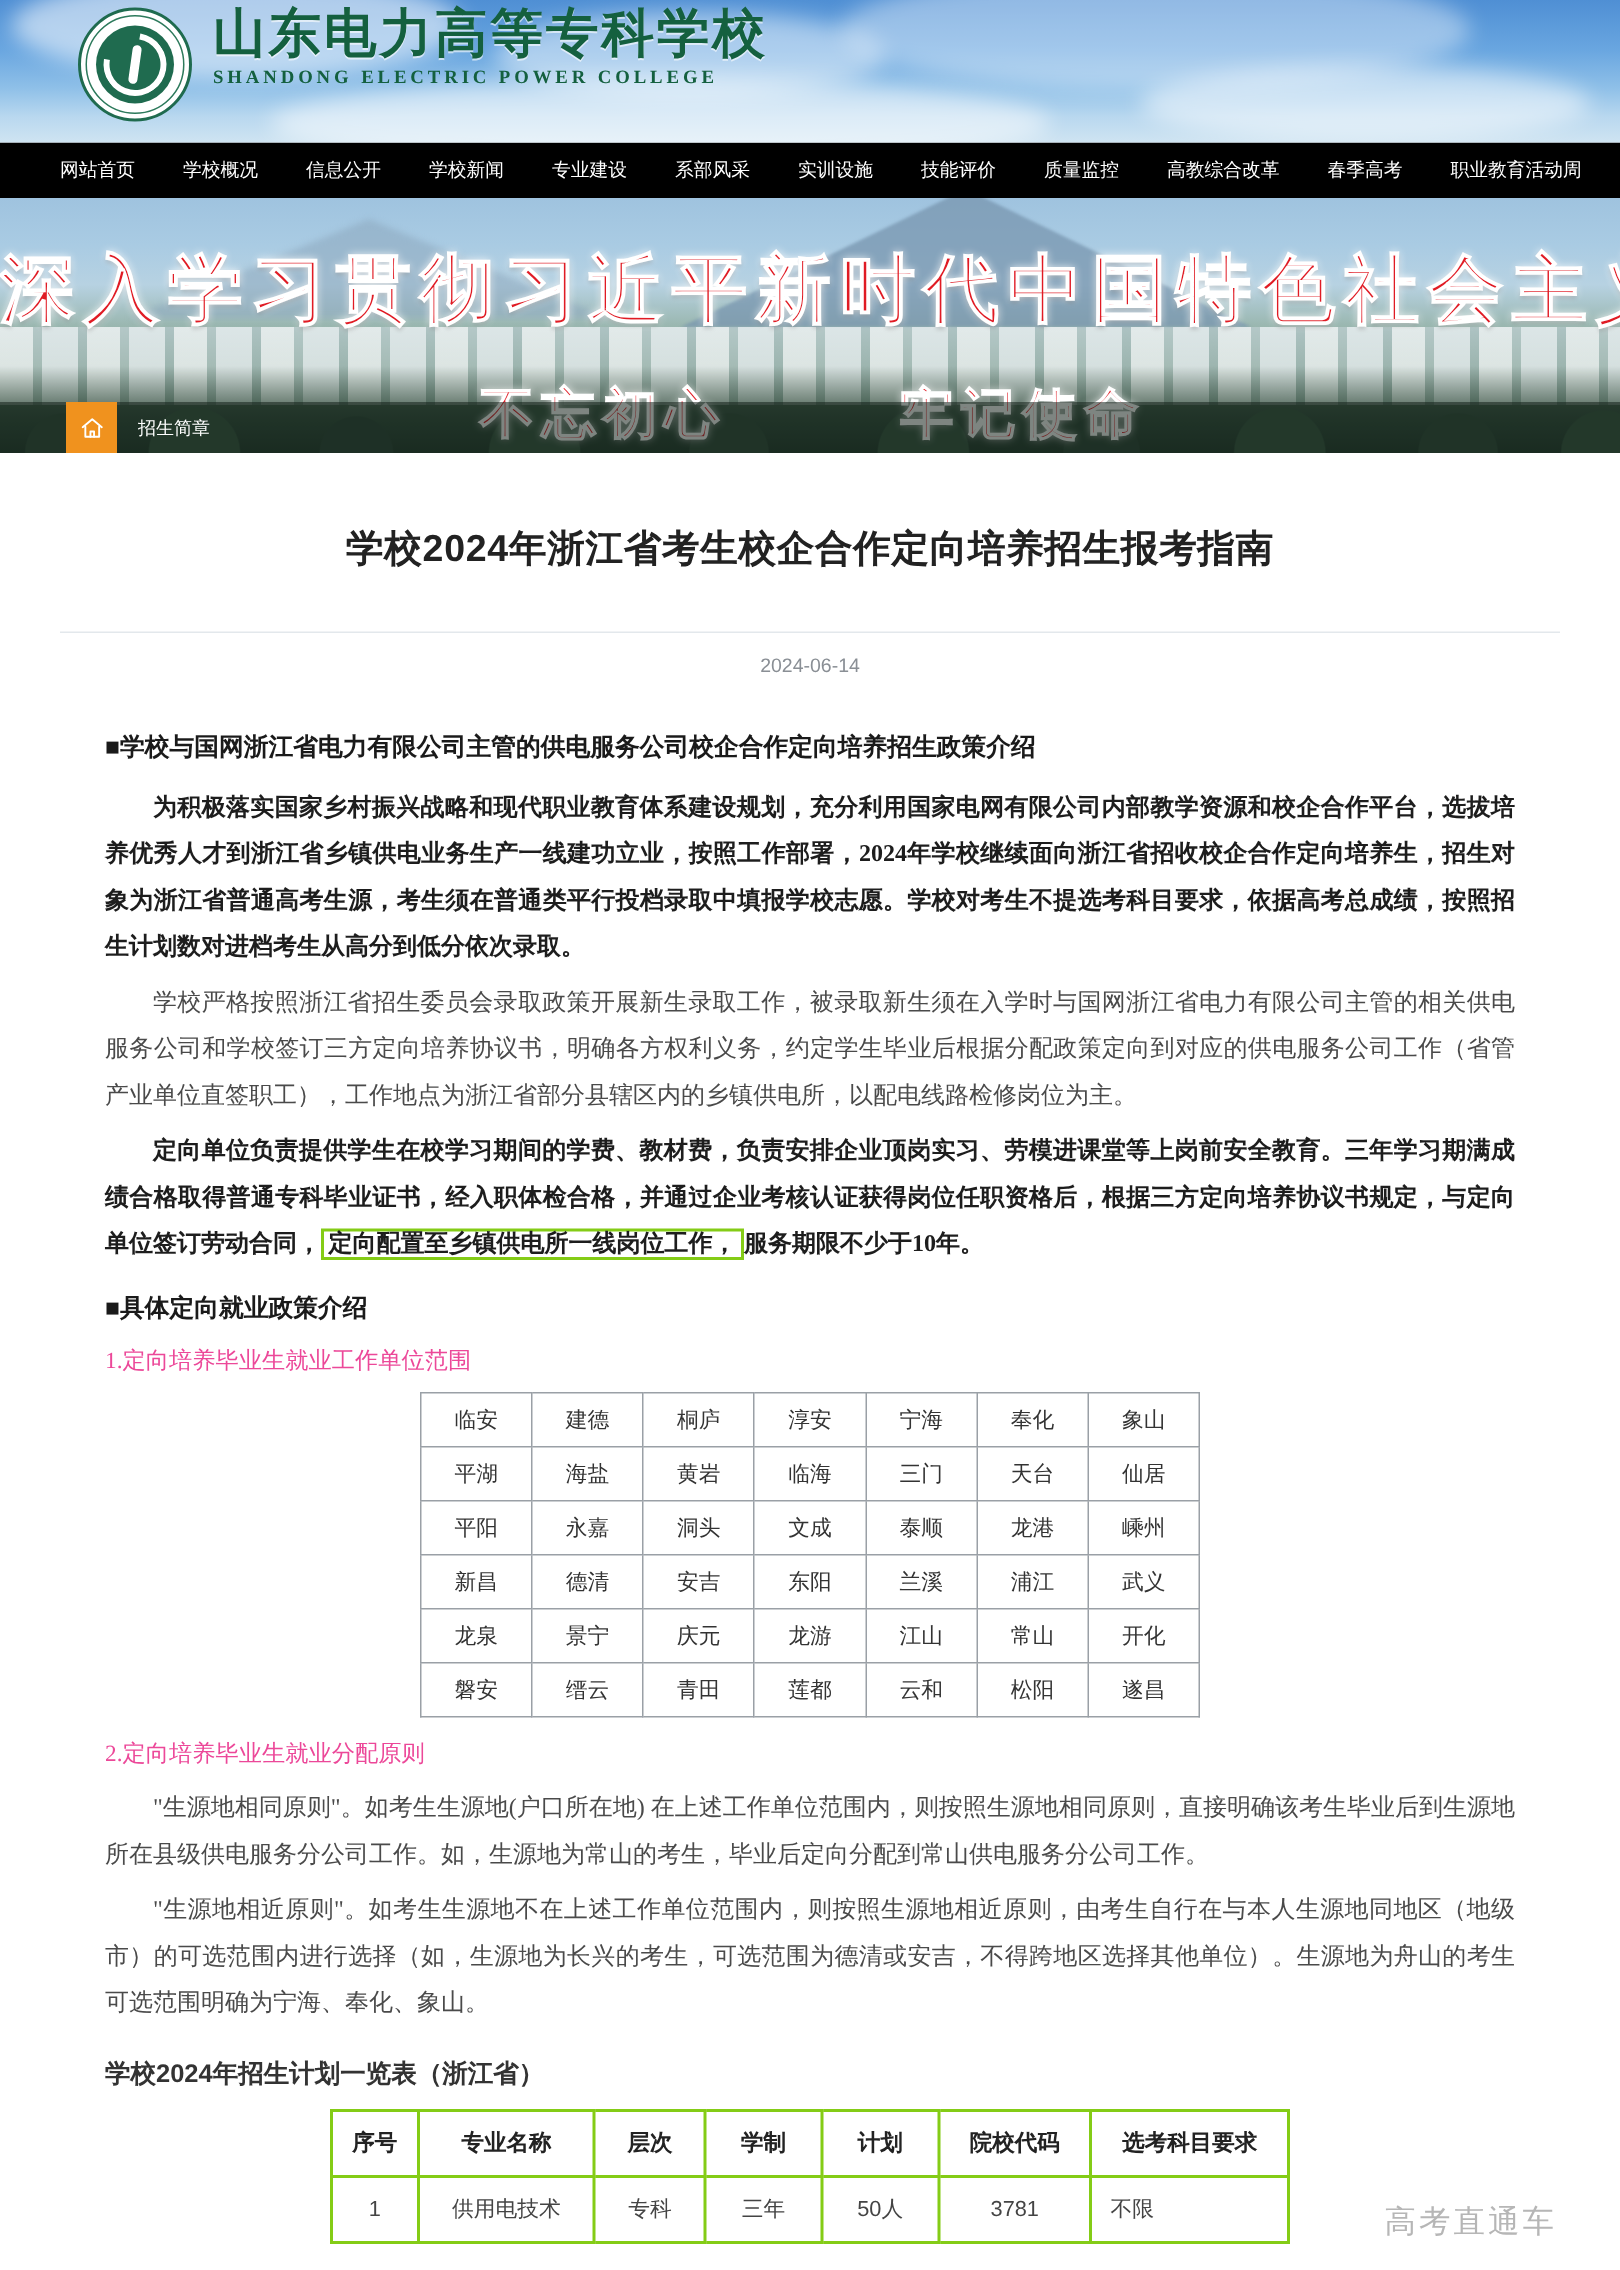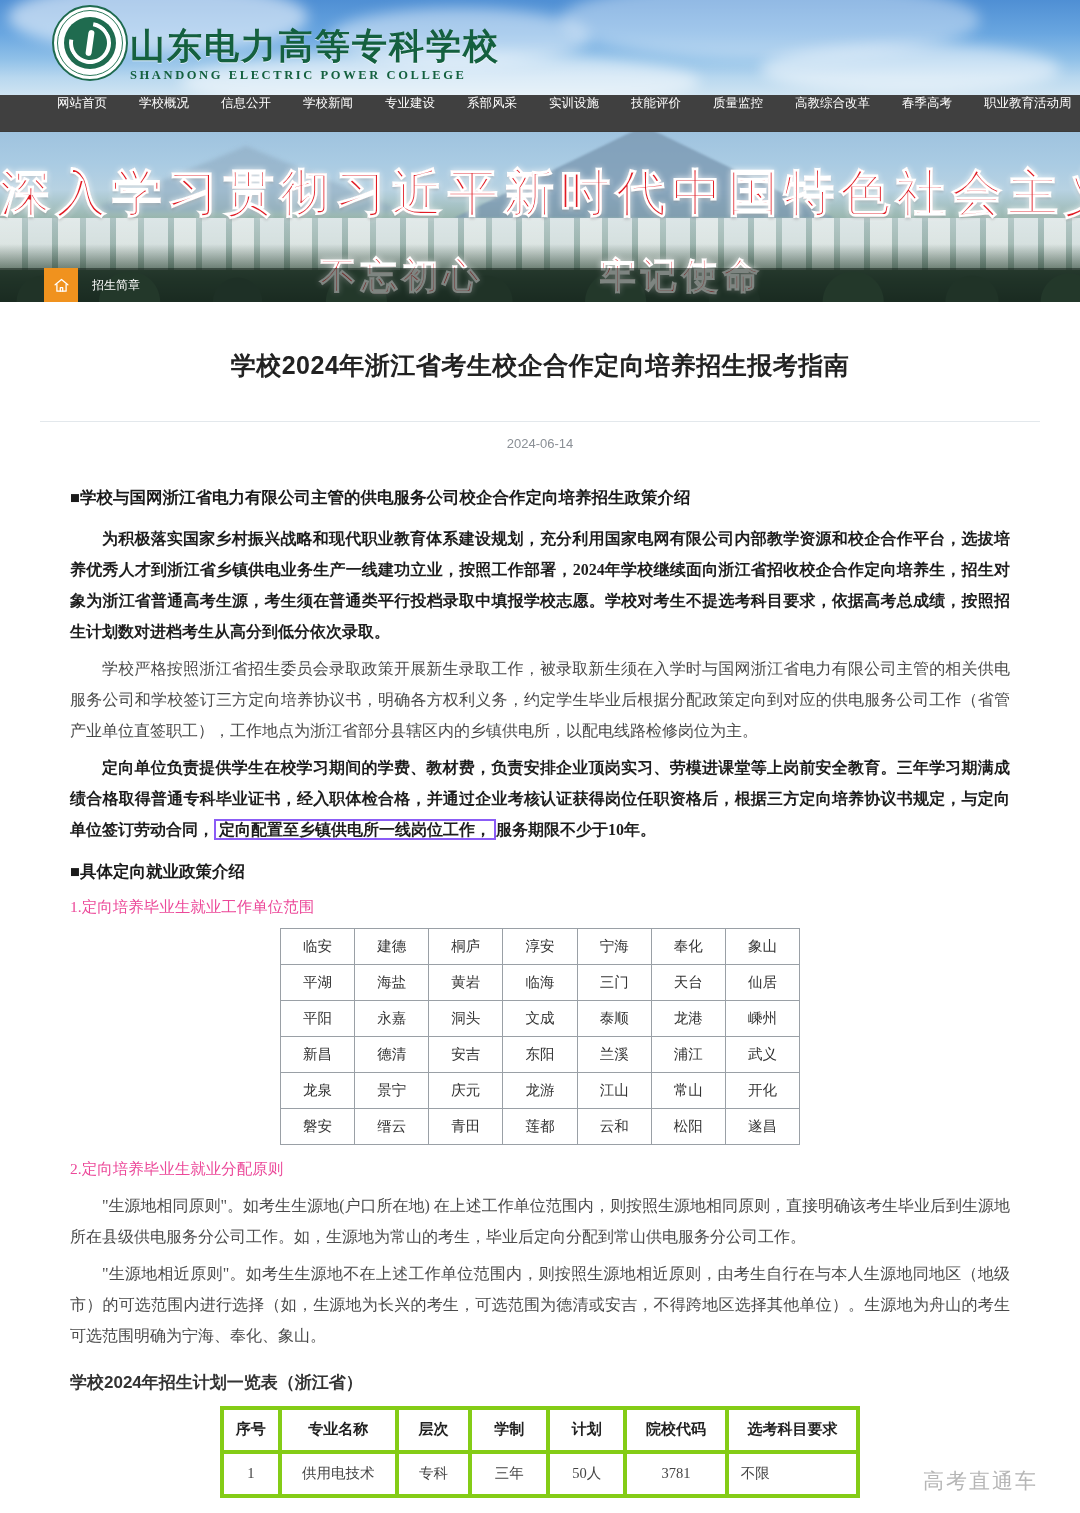--- a/index.html
+++ b/index.html
@@ -24,21 +24,21 @@
     background:rgba(255,255,255,.55);filter:blur(7px);
   }
   .c1{width:300px;height:70px;left:-40px;top:-18px;margin-left:48px;}
   .c2{width:260px;height:58px;left:330px;top:8px;background:rgba(255,255,255,.45);}
   .c3{width:420px;height:80px;left:560px;top:-20px;background:rgba(255,255,255,.38);}
   .c4{width:520px;height:60px;left:180px;top:52px;background:rgba(255,255,255,.5);}
   .c5{width:300px;height:50px;left:760px;top:44px;background:rgba(255,255,255,.5);}
 
   .logo-wrap{
     position:absolute;left:52px;top:5px;
-    display:flex;align-items:flex-end;gap:2px;
+    display:flex;align-items:flex-start;gap:14px;
   }
   .seal{
     width:76px;height:76px;border-radius:50%;
     border:2px solid #1f6b4f;
     background:#ffffff;
     position:relative;
     display:flex;align-items:center;justify-content:center;
   }
   .seal .ring-txt{
     position:absolute;inset:3px;border-radius:50%;
@@ -71,23 +71,23 @@
   }
   .wordmark .en{
     margin-top:5px;
     font-family:"Liberation Serif",serif;
     font-size:12.5px;font-weight:700;color:#14603f;
     letter-spacing:2.6px;white-space:nowrap;
   }
 
   
   .nav{
-    height:37px;background:#404040;
-    display:flex;align-items:flex-start;
-    padding-left:41px;
+    height:37px;background:#000000;
+    display:flex;align-items:center;
+    padding-left:24px;
     box-shadow:inset 0 -1px 0 rgba(0,0,0,.08);
   }
   .nav-item{
     color:#ffffff;font-size:12.5px;
     font-family:"Liberation Sans","DejaVu Sans",sans-serif;
     padding:0 16px;white-space:nowrap;cursor:pointer;
   }
 
   
   .banner{
@@ -198,21 +198,21 @@
     margin:16px 0 14px;
   }
 
   p.para{
     font-size:16px;line-height:31px;color:#4a4a4a;
     text-align:justify;margin:0 0 6px;text-indent:2em;
     font-family:"Liberation Serif","DejaVu Serif",serif;
   }
   p.para.b{ color:#1d1d1d;font-weight:700; }
   .mark-box{
-    border:2px solid #8b5cf6;padding:0 3px;
+    border:2px solid #84cc16;padding:0 3px;
   }
   .sub-head{
     font-size:15.5px;color:#ec4899;margin:14px 0 10px;
     font-family:"Liberation Serif","DejaVu Serif",serif;
   }
   .plan-head{
     font-size:17px;color:#333333;margin:20px 0 12px;font-weight:600;
     font-family:"Liberation Sans","DejaVu Sans",sans-serif;
   }
 
@@ -225,23 +225,23 @@
     border:1px solid #9aa0a6;
     height:36px;text-align:center;vertical-align:middle;
     font-size:14.5px;color:#333333;
     font-family:"Liberation Serif","DejaVu Serif",serif;
     width:74px;
   }
   .plan-table{
     margin:4px auto 0;width:640px;
   }
   .plan-table th,.plan-table td{
-    border:4px solid #84cc16;
+    border:2px solid #84cc16;
     height:44px;text-align:center;vertical-align:middle;
-    font-family:Liberation Serif, serif;
+    font-family:Liberation Sans, sans-serif;
   }
   .plan-table th{
     font-size:15px;font-weight:700;color:#222222;
   }
   .plan-table td{ font-size:14.5px;color:#444444; }
   .plan-table .c0{width:58px;} .plan-table .c1{width:118px;}
   .plan-table .c2{width:74px;}  .plan-table .c3{width:78px;}
   .plan-table .c4{width:78px;}  .plan-table .c5{width:102px;}
   .plan-table .c6{width:132px;}
   .plan-table td.left{ text-align:left;padding-left:12px; }

